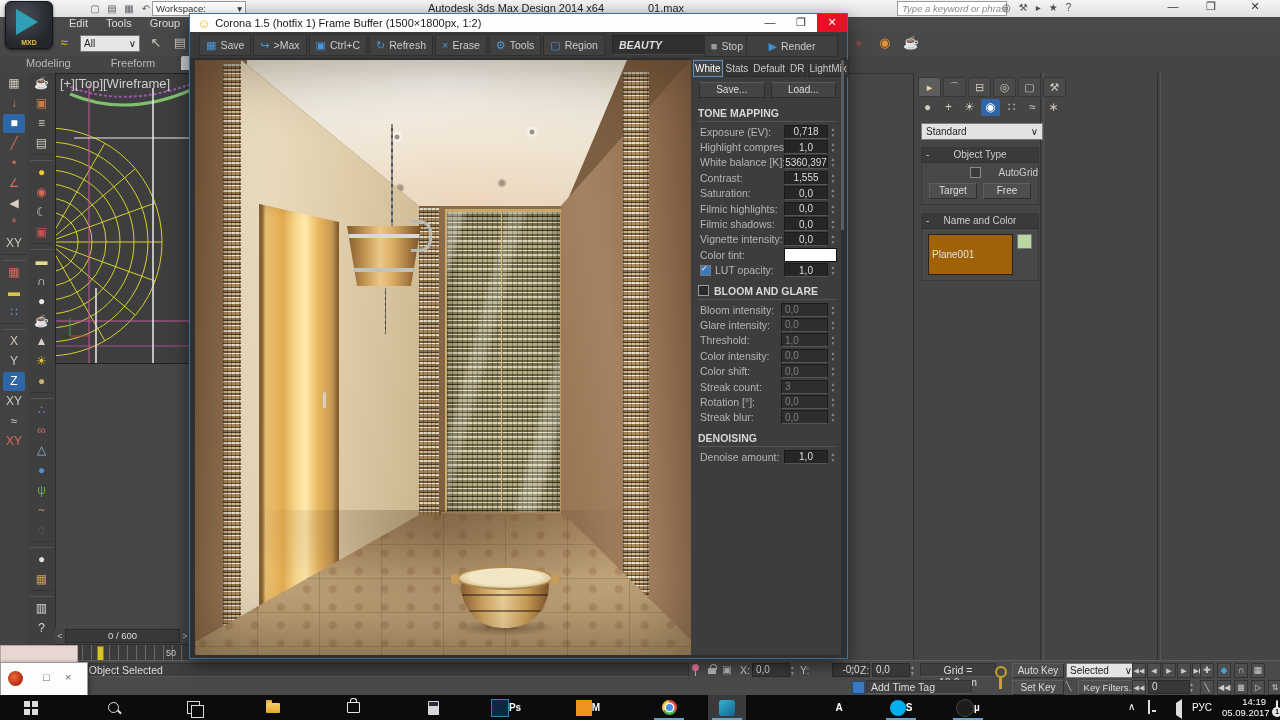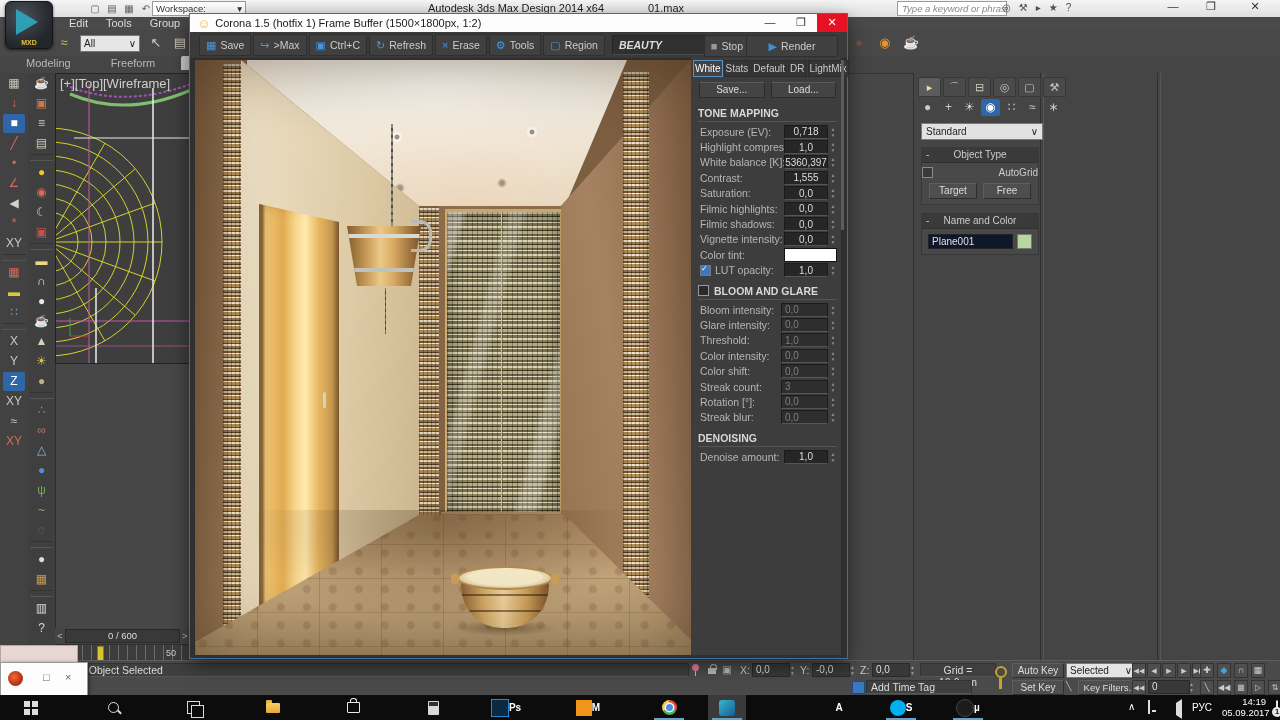--- a/index.html
+++ b/index.html
@@ -77,26 +77,26 @@
   .cp-col-div{position:absolute;top:0;width:2px;height:587px;border-left:1px solid #2f2f2f;border-right:1px solid #565656;}
   .cp-tabs{position:absolute;left:4px;top:4px;display:flex;gap:2px;}
   .cp-tab{width:21px;height:18px;text-align:center;line-height:18px;color:#cfc8bd;font-size:11px;background:#4a4a4a;border:1px solid #383838;border-radius:2px 2px 0 0;}
   .cp-tab.sel{background:#5c5c5c;color:#f0d8a0;}
   .cp-sub{position:absolute;left:4px;top:26px;display:flex;gap:2px;}
   .cp-sub .ic{width:19px;height:17px;line-height:17px;margin:0;}
   .cp-dd{position:absolute;left:7px;top:50px;width:112px;height:15px;background:#e2e2e2;color:#222;font-size:10px;line-height:15px;padding:0 4px;display:flex;justify-content:space-between;border:1px solid #7a7a7a;}
   .rollout{position:absolute;left:7px;width:116px;border:1px solid #393939;background:#484848;}
   .roll-h{height:14px;background:#3a3a3a;border-bottom:1px solid #303030;color:#ccc;font-size:10px;line-height:14px;text-align:center;position:relative;}
   .roll-h .minus{position:absolute;left:4px;top:0;}
-  .chkrow{display:flex;align-items:center;gap:18px;justify-content:space-between;padding:4px 0 2px 0;color:#ccc;font-size:10px;}
+  .chkrow{display:flex;align-items:center;gap:18px;justify-content:flex-end;padding:4px 0 2px 0;color:#ccc;font-size:10px;}
   .chk9{width:9px;height:9px;border:1px solid #8a8a8a;background:#3a3a3a;display:inline-block;}
   .btnrow{display:flex;gap:6px;justify-content:center;padding:3px 0 5px 0;}
   .cpbtn{width:46px;height:14px;background:#4e4e4e;border:1px solid #2e2e2e;border-top-color:#5e5e5e;border-left-color:#5e5e5e;color:#ddd;font-size:10px;text-align:center;line-height:14px;}
   .namerow{display:flex;gap:4px;padding:5px 6px;}
-  .nameinput{flex:1;height:13px;background:#0f172a;border:1px solid #242424;color:#e0e0e0;font-size:10px;line-height:13px;padding:0 3px;}
+  .nameinput{flex:1;height:13px;background:#a16207;border:1px solid #242424;color:#e0e0e0;font-size:10px;line-height:13px;padding:13px 3px;}
   .colorswatch{width:13px;height:13px;background:#b9d6a2;border:1px solid #777;}
 
   
   .statusbar{left:0;top:660px;width:1280px;height:35px;background:#4a4a4a;border-top:1px solid #5e5e5e;font-size:10.5px;}
   .sunken{background:#3f3f3f;border:1px solid #333;border-bottom-color:#565656;color:#ddd;}
   .sbox{height:12px;line-height:12px;padding:0 4px;}
   .slabel{color:#ccc;}
   .coordbox{width:30px;height:12px;background:#383838;border:1px solid #2a2a2a;color:#ddd;font-size:10px;line-height:12px;padding:0 3px;}
   .spin2{width:7px;height:13px;display:inline-flex;flex-direction:column;justify-content:center;color:#999;font-size:5px;line-height:6px;text-align:center;}
   .spin2::before{content:"▲";}
@@ -440,21 +440,21 @@
     <div class="a sunken sbox" style="left:75px;top:2px;width:604px;" data-name="selection-status">1 Object Selected</div>
 
     <span class="a pinicon" style="left:690px;top:2px;width:12px;height:14px;" data-name="isolate-selection-icon"></span>
     <span class="a lockicon" style="left:706px;top:2px;width:12px;height:14px;" data-name="selection-lock-icon"></span>
     <span class="a" style="left:722px;top:2px;color:#b8b8b8;" data-name="absolute-mode-icon">▣</span>
 
     <span class="a slabel" style="left:740px;top:3px;" data-name="x-label">X:</span>
     <span class="a coordbox" style="left:752px;top:2px;" data-name="x-coordinate-field">0,0</span>
     <span class="a spin2" style="left:789px;top:2px;" data-name="x-spinner"></span>
     <span class="a slabel" style="left:800px;top:3px;" data-name="y-label">Y:</span>
-    <span class="a coordbox" style="left:812px;top:2px;" data-name="y-coordinate-field">-0,0</span>
+    <span class="a coordbox" style="left:832px;top:2px;text-align:center;" data-name="y-coordinate-field">-0,0</span>
     <span class="a spin2" style="left:849px;top:2px;" data-name="y-spinner"></span>
     <span class="a slabel" style="left:860px;top:3px;" data-name="z-label">Z:</span>
     <span class="a coordbox" style="left:872px;top:2px;" data-name="z-coordinate-field">0,0</span>
     <span class="a spin2" style="left:909px;top:2px;" data-name="z-spinner"></span>
 
     <div class="a sunken sbox" style="left:920px;top:2px;width:66px;text-align:center;" data-name="grid-setting">Grid = 10,0mm</div>
 
     <span class="a" style="left:852px;top:20px;width:11px;height:11px;background:#3a79c0;border:1px solid #1e4a80;" data-name="time-tag-icon"></span>
     <div class="a sunken sbox" style="left:866px;top:19px;width:96px;" data-name="add-time-tag">Add Time Tag</div>
 

